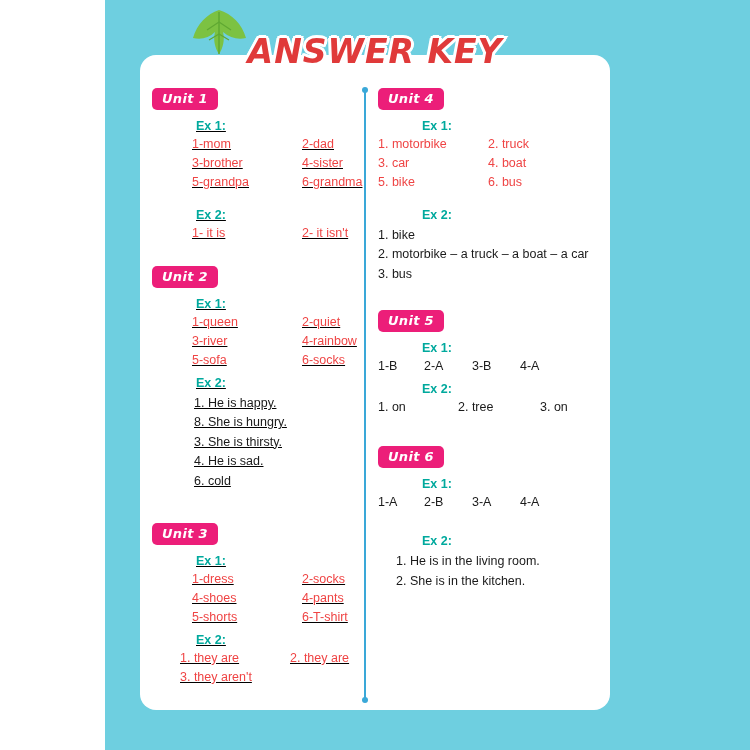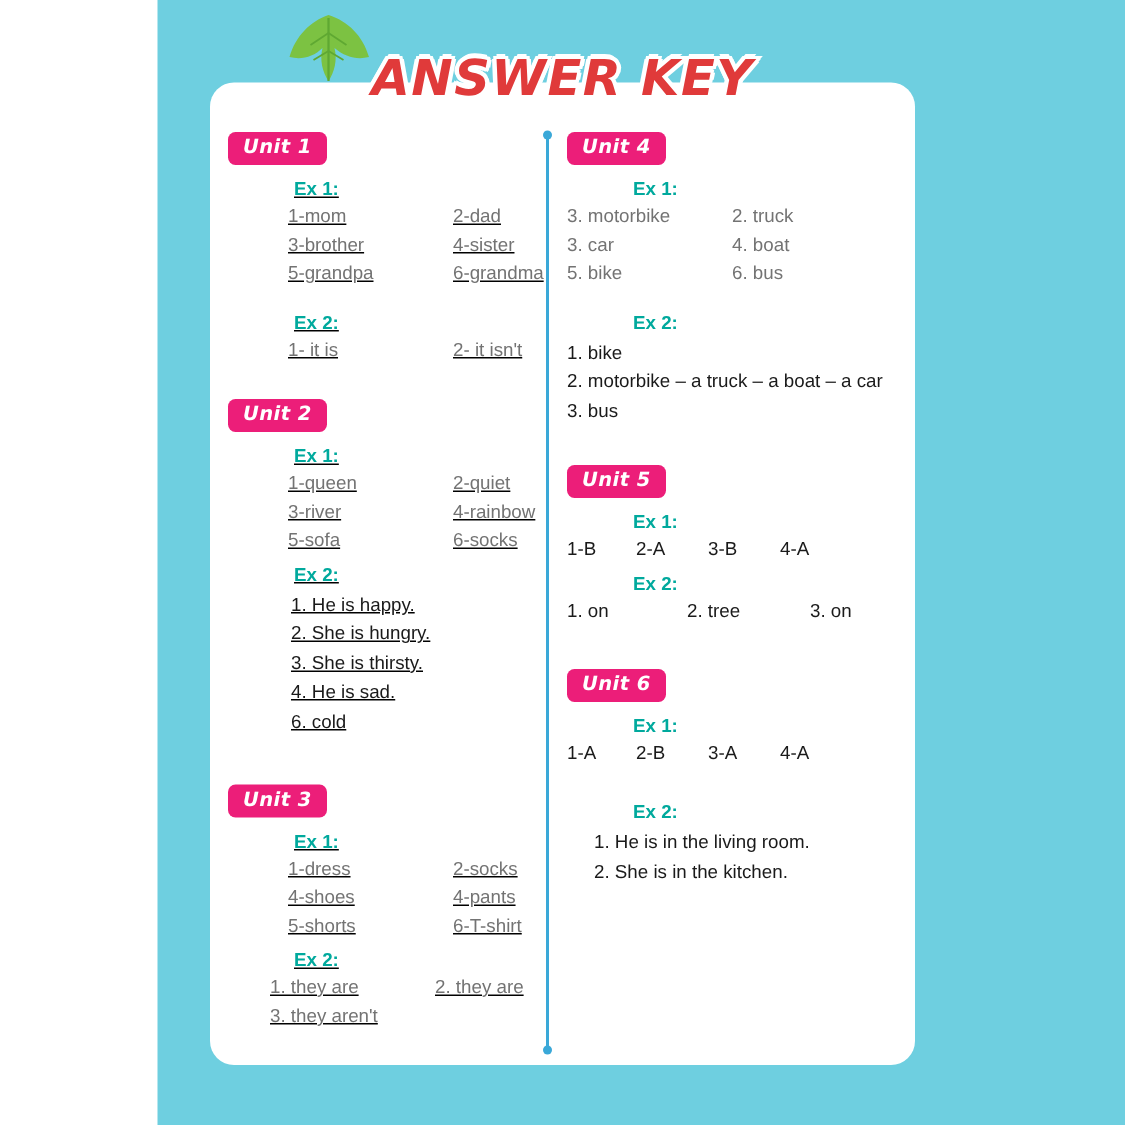--- a/index.html
+++ b/index.html
@@ -115,21 +115,21 @@
     font-size: 12.5px;
     margin: 9px 0 4px 0;
     font-family: "Liberation Sans", sans-serif;
     padding-left: 44px;
   }
   .ans-grid {
     display: grid;
     grid-template-columns: 110px 110px;
     row-gap: 5px;
     font-size: 12.5px;
-    color: #737373;
+    color: #ef4444;
   }
   .ans-grid.indent { margin-left: 40px; }
   .ans-grid.indent2 { margin-left: 28px; }
   .ans-grid3 {
     display: grid;
     grid-template-columns: 46px 48px 48px 48px;
     row-gap: 15px;
     font-size: 12.5px;
     color: #1a1a1a;
   }
@@ -200,21 +200,21 @@
         <div>1-queen</div>
         <div>2-quiet</div>
         <div>3-river</div>
         <div>4-rainbow</div>
         <div>5-sofa</div>
         <div>6-socks</div>
       </div>
       <div class="ex-label">Ex 2:</div>
       <div class="ans-list indent">
         <div>1. He is happy.</div>
-        <div>2. She is hungry.</div>
+        <div>8. She is hungry.</div>
         <div>3. She is thirsty.</div>
         <div>4. He is sad.</div>
         <div>6. cold</div>
       </div>
     </div>
 
     <div class="spacer-22"></div>
 
     <div class="unit-block">
       <div class="unit-badge">Unit 3</div>
@@ -236,21 +236,21 @@
     </div>
 
   </div>
 
   <div class="col col-right">
 
     <div class="unit-block">
       <div class="unit-badge">Unit 4</div>
       <div class="ex-label">Ex 1:</div>
       <div class="ans-grid">
-        <div>3. motorbike</div>
+        <div>1. motorbike</div>
         <div>2. truck</div>
         <div>3. car</div>
         <div>4. boat</div>
         <div>5. bike</div>
         <div>6. bus</div>
       </div>
       <div class="spacer-10"></div>
       <div class="ex-label">Ex 2:</div>
       <div class="ans-list">
         <div>1. bike</div>

